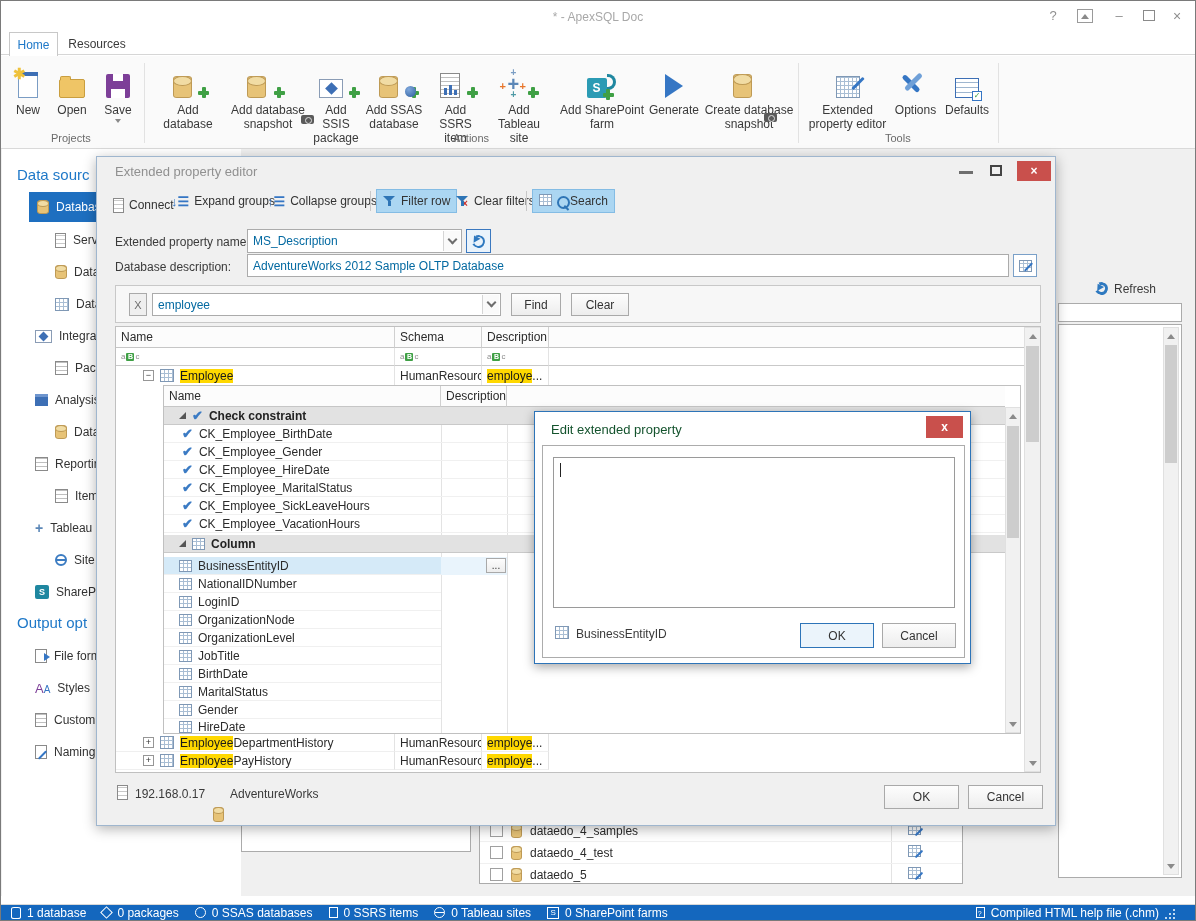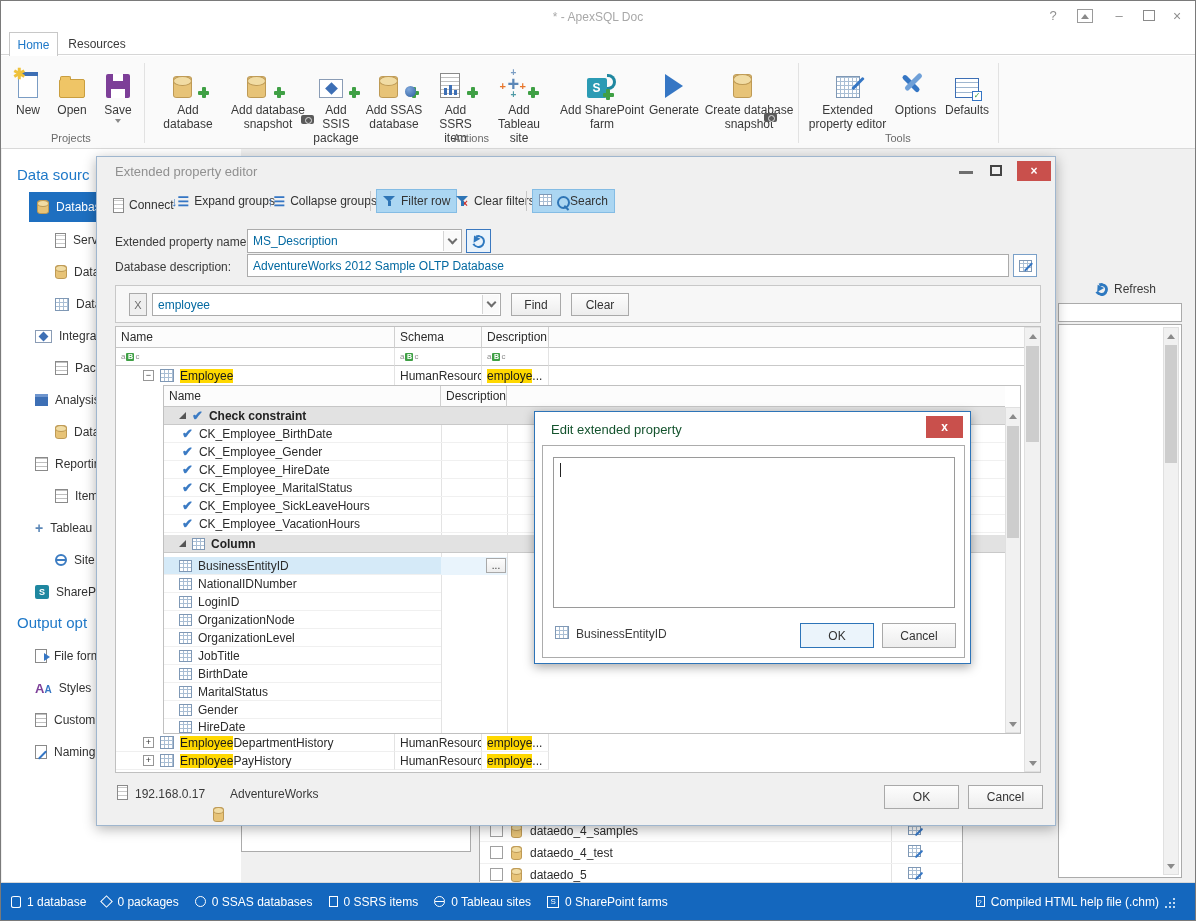--- a/index.html
+++ b/index.html
@@ -57,21 +57,21 @@
 .ricon{height:40px;display:flex;align-items:flex-end;justify-content:center;position:relative;padding-bottom:2px}
 .rlabel{font-size:12px;color:#3A3A3A;text-align:center;line-height:14px;margin-top:3px}
 .gsep{position:absolute;top:62px;height:80px;width:1px;background:#E2E2E2}
 .sit{position:absolute;height:30px;display:flex;align-items:center;gap:7px;font-size:12px;color:#333}
 .tb-item{position:absolute;display:flex;align-items:center;gap:5px;font-size:12px;color:#333;height:24px;padding:0 6px}
 .tbact{background:#ABD6F2;border:1px solid #84BCE4}
 .grp{position:absolute;left:0;background:#E2E2E2;border-bottom:1px solid #C9C9C9;display:flex;align-items:center;font-size:12px;font-weight:bold;color:#222;gap:6px}
 .tri-se{width:0;height:0;border-right:7px solid #555;border-top:7px solid transparent;display:inline-block}
 .srow{position:absolute;display:flex;align-items:center;gap:6px;font-size:12px;color:#2B2B2B;padding-left:15px;border-bottom:1px solid #F0F0F0;white-space:nowrap}
 .wic{display:inline-block;border:1px solid #FFF}
-#sbarrow{position:absolute;left:0;right:0;bottom:0;height:38px;background:#1467BE;display:flex;padding-left:10px;gap:16px;border-top:1px solid #D8D8D8}
+#sbarrow{position:absolute;left:0;right:0;bottom:0;height:16px;background:#1467BE;display:flex;padding-left:10px;gap:16px;border-top:1px solid #D8D8D8}
 .stit{display:flex;align-items:center;gap:6px;color:#FFF;font-size:12px;white-space:nowrap}
 .caret{position:absolute;width:1px;background:#222}
 .scroll-ar{position:absolute;left:0;right:0;display:flex;align-items:center;justify-content:center;height:16px}
 </style>
 </head>
 <body>
 
 <div id="win">
 
   <div class="ab" style="left:0;top:0;width:1194px;height:30px;background:#FFF">
@@ -292,35 +292,35 @@
       <span>SharePo</span>
     </div>
   <span class="ab nw" style="left:16px;top:613px;font-size:15px;color:#1E78C8">Output opt</span>
   <div class="sit" style="left:34px;top:640px">
       <span class="page" style="width:12px;height:14px">
         <span class="ab" style="right:-4px;bottom:1px;width:0;height:0;border-left:6px solid #3576C4;border-top:4px solid transparent;border-bottom:4px solid transparent"></span>
       </span>
       <span>File form</span>
     </div>
   <div class="sit" style="left:34px;top:672px">
-      <span style="font-weight:bold;font-size:13px;color:#7D3F98">A<span style="color:#3576C4;font-size:10px">A</span></span>
+      <span style="font-weight:normal;font-size:13px;color:#7D3F98">A<span style="color:#3576C4;font-size:10px">A</span></span>
       <span>Styles</span>
     </div>
   <div class="sit" style="left:34px;top:704px">
       <span class="page lines" style="width:12px;height:14px"></span>
       <span>Custom</span>
     </div>
   <div class="sit" style="left:34px;top:736px">
       <span class="page" style="width:12px;height:14px">
         <span class="pencil ab" style="left:1px;top:8px;width:11px;height:2px"></span>
       </span>
       <span>Naming</span>
     </div>
 
-  <div class="ab" style="left:1094px;top:281px;display:flex;align-items:center;gap:6px">
+  <div class="ab" style="left:1094px;top:281px;display:flex;gap:6px">
       <span class="rfr"></span>
       <span class="t12">Refresh</span>
     </div>
   <div class="ab input" style="left:1057px;top:302px;width:124px;height:19px"></div>
   <div class="ab" style="left:1057px;top:323px;width:124px;height:554px;background:#FFF;border:1px solid #ABABAB">
     <div class="ab sbar" style="right:2px;top:2px;bottom:2px;width:16px">
       <div class="scroll-ar" style="top:0">
           <span class="tri up"></span>
         </div>
       <div class="ab thumb" style="left:1px;right:1px;top:17px;height:118px"></div>

